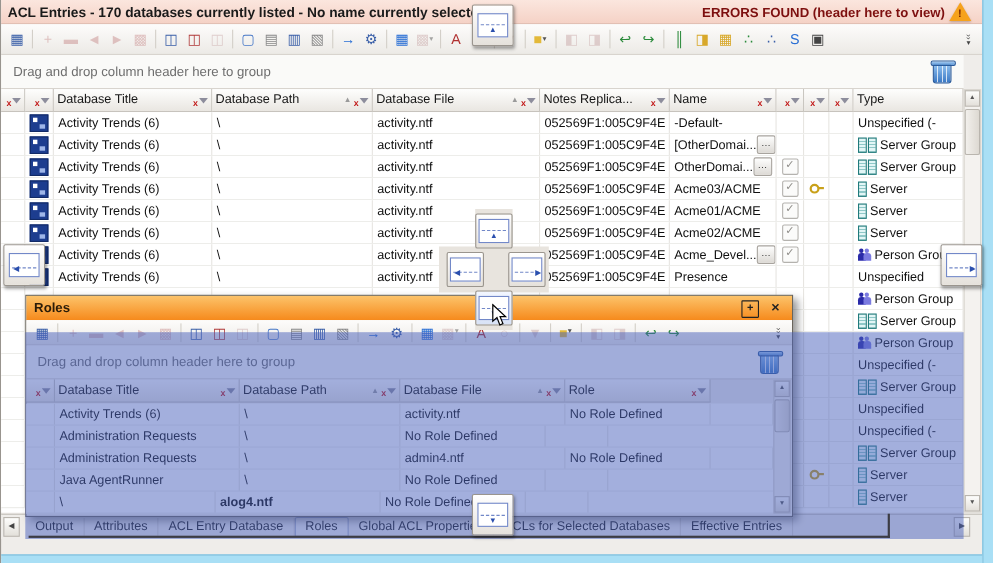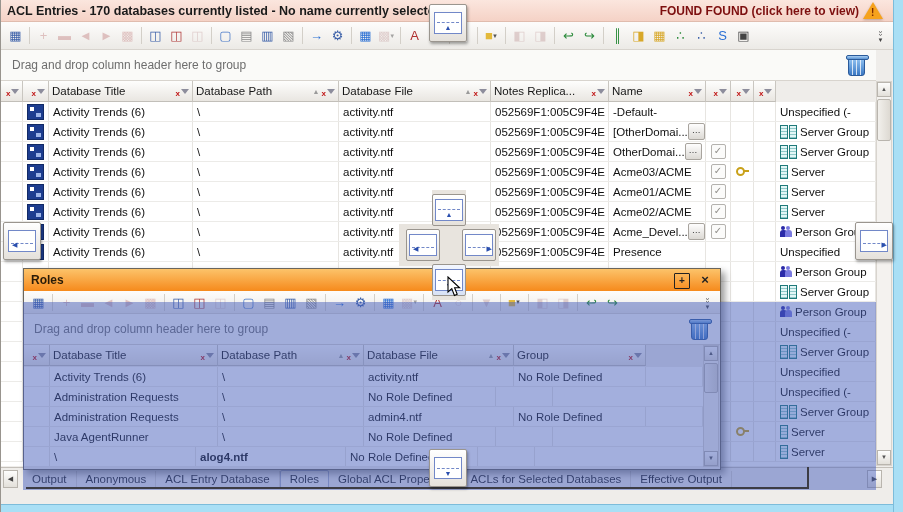--- a/index.html
+++ b/index.html
@@ -130,21 +130,21 @@
     z-index:39;}
   .cursor{position:absolute;left:446px;top:276px;z-index:50;}
 </style>
 </head>
 <body>
 
 <div class="screen">
 
   <div class="caption">
     <span class="title">ACL Entries - 170 databases currently listed - No name currently selected</span>
-    <span class="errors">FOUND FOUND (click here to view)</span>
+    <span class="errors">ERRORS FOUND (header here to view)</span>
     <span class="warn">
         <i>!</i>
       </span>
   </div>
 
   <div class="toolbar">
     <span id="main-toolbar-icons" style="display:flex;align-items:center;">
         <span class="tbi">
           <span class="tbg" style="color: rgb(58, 95, 168);">▦</span>
         </span>
@@ -331,20 +331,23 @@
           <i class="fx">x</i>
           <i class="ffun"></i>
         </span>
       </div>
       <div class="hcell" style="width: 22px;">
         <span class="hlab"></span>
         <span class="fic">
           <i class="fx">x</i>
           <i class="ffun"></i>
         </span>
+      </div>
+      <div class="hcell" style="width: 100px;">
+        <span class="hlab">Type</span>
       </div>
     </div>
   <div class="gbody" id="main-gbody" style="left:0;top:102px;width:875px;height:364px;">
       <div class="grow">
         <div class="gcell" style="width: 22px;"></div>
         <div class="gcell" style="width: 26px;">
           <span class="dbi"></span>
         </div>
         <div class="gcell" style="width: 144px;">Activity Trends (6)</div>
         <div class="gcell" style="width: 146px;">\</div>
@@ -693,26 +696,26 @@
   <div class="vscroll" style="left:875px;top:81px;height:385px;">
     <span class="sbtn" style="top:0;">▲</span>
     <span class="sthumb" style="top:17px;height:42px;"></span>
     <span class="sbtn" style="bottom:0;">▼</span>
   </div>
 
   <div class="tabs">
     <span class="tabscroll" style="left:2px;">◀</span>
     <span id="tab-items" style="display:flex;align-items:center;">
         <span class="tab">Output</span>
-        <span class="tab">Anonymous</span>
+        <span class="tab">Attributes</span>
         <span class="tab">ACL Entry Database</span>
         <span class="tab sel">Roles</span>
         <span class="tab">Global ACL Properties</span>
         <span class="tab">ACLs for Selected Databases</span>
-        <span class="tab">Effective Output</span>
+        <span class="tab">Effective Entries</span>
       </span>
     <span class="tabscroll" style="left:866px;">▶</span>
   </div>
 
   <div class="statusbar">
     <span class="msg">Press the Ctrl key to prevent docking</span>
     <span class="sbox" style="left:808px;width:26px;"></span>
     <span class="sbox" style="left:840px;width:44px;">NUM</span>
     <span class="grip">
         <i></i>
@@ -852,21 +855,21 @@
         </div>
         <div class="hcell" style="width: 150px;">
           <span class="hlab">Database File</span>
           <span class="hsort">▲</span>
           <span class="fic">
             <i class="fx">x</i>
             <i class="ffun"></i>
           </span>
         </div>
         <div class="hcell" style="width: 132px;">
-          <span class="hlab">Group</span>
+          <span class="hlab">Role</span>
           <span class="fic">
             <i class="fx">x</i>
             <i class="ffun"></i>
           </span>
         </div>
       </div>
     <div class="gbody" id="roles-gbody" style="left:0;top:98px;width:679px;height:100px;">
         <div class="grow">
           <div class="gcell" style="width: 26px;"></div>
           <div class="gcell" style="width: 168px;">Activity Trends (6)</div>

